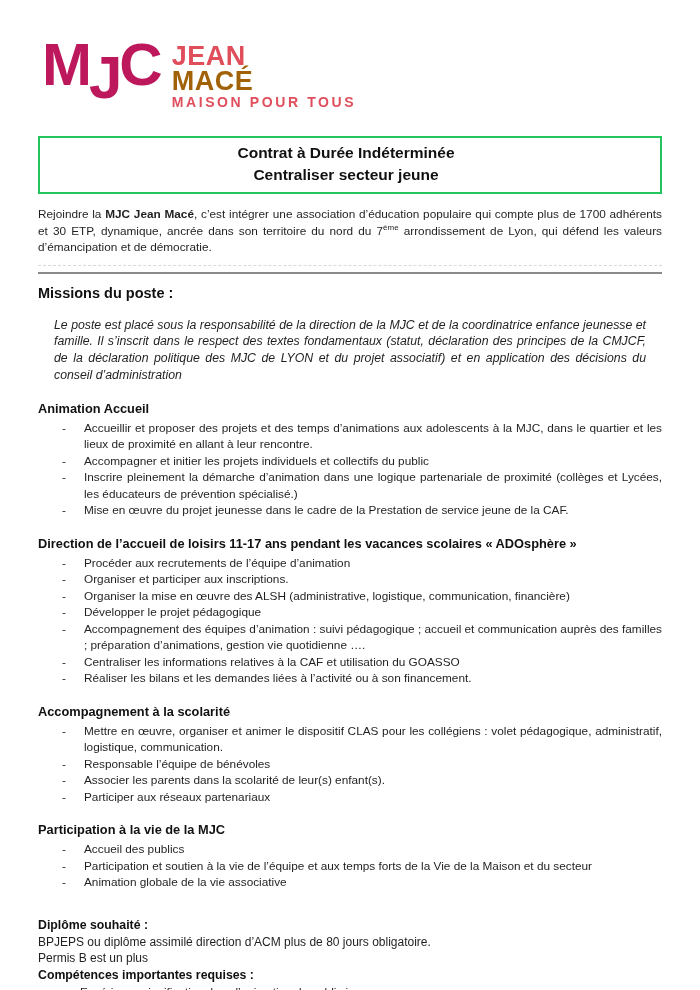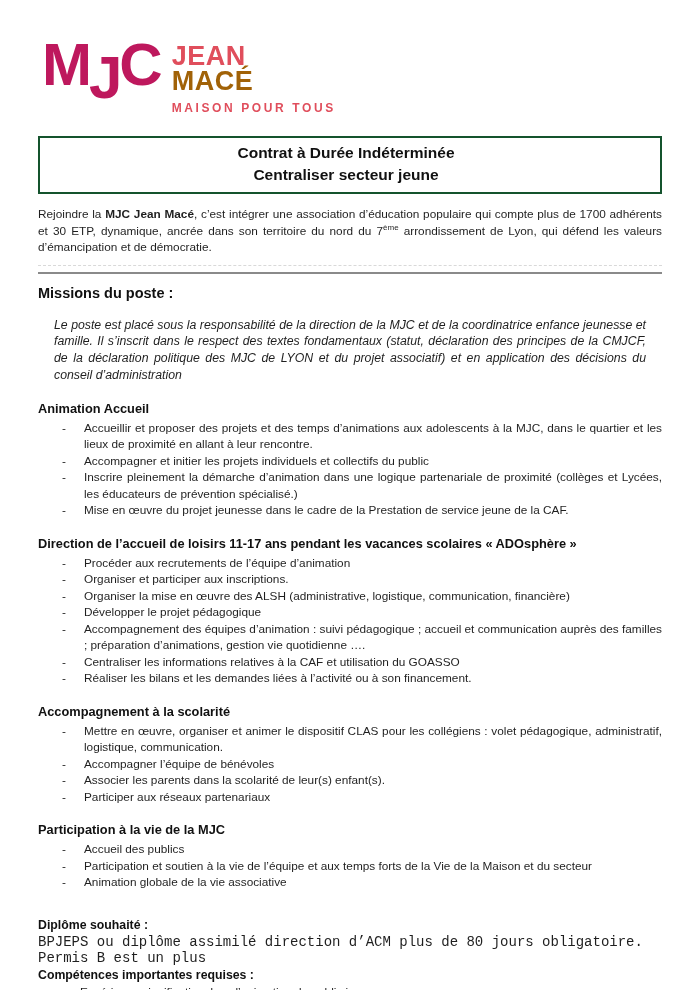--- a/index.html
+++ b/index.html
@@ -10,25 +10,25 @@
     color:#1f1f1f; background:#ffffff;
   }
 
   
   .logo-row { display:flex; align-items:flex-start; gap:12px; height:84px; margin:2px 0 16px 4px; }
   .logo-mjc { font-size:60px; font-weight:700; letter-spacing:-3px; line-height:0.95; }
   .logo-mjc span { display:inline-block; }
   .logo-mjc .letter-j { transform:translateY(13px); }
   .logo-right { display:flex; flex-direction:column; padding-top:8px;justify-content:space-between; }
   .logo-name-line { font-size:27px; font-weight:700; line-height:0.93; letter-spacing:0.5px; }
-  .logo-tagline { font-size:12px; font-weight:700; letter-spacing:2.6px; margin-top:7px; }
+  .logo-tagline { font-size:14px; font-weight:700; letter-spacing:2.6px; }
 
   
   .title-box {
-    border:2px solid #14532d; text-align:center;
+    border:2px solid #22c55e; text-align:center;
     padding:4px 16px 6px 8px; margin-bottom:12px;
     font-size:15.5px; font-weight:700; line-height:1.42; color:#111;
   }
 
   
   .intro { font-size:11.8px; line-height:16.5px; text-align:justify; margin:0 0 9px 0; }
   .intro sup { font-size:8px; line-height:0; }
 
   
   .sep { border-top:1px dashed #d9d9d9; border-bottom:2px solid #8a8a8a; height:6px; margin:4px 0 11px 0; }
@@ -40,21 +40,21 @@
   
   .section { margin-top:17px; }
   .section-heading { font-size:12.8px; font-weight:700; margin:0 0 4px 0; color:#111; }
   .bullet { display:flex; padding-left:24px; font-size:11.8px; line-height:16.5px; }
   .bullet .marker { width:22px; flex:none; }
   .bullet .btxt { flex:1; text-align:justify; }
 
   
   .quals { margin-top:26px; }
   .q-heading { font-size:12.3px; font-weight:700; line-height:17px; color:#111; }
-  .q-line { font-size:14px; line-height:16.8px;font-family:Liberation Mono, monospace; }
+  .q-line { font-size:12px; line-height:16.8px; }
   .skill-bullet { display:flex; padding-left:24px; font-size:11.8px; line-height:16.8px; }
   .skill-bullet .marker { width:18px; flex:none; }
 </style>
 </head>
 <body>
 
 <div class="page">
 
   <div class="logo-row">
     <div class="logo-mjc" style="color: #be185d;">
@@ -140,21 +140,21 @@
 
     <div class="section">
       <div class="section-heading sec-heading">Accompagnement à la scolarité</div>
       <div class="sec-list">
           <div class="bullet">
             <span class="marker">-</span>
             <span class="btxt">Mettre en œuvre, organiser et animer le dispositif CLAS pour les collégiens : volet pédagogique, administratif, logistique, communication.</span>
           </div>
           <div class="bullet">
             <span class="marker">-</span>
-            <span class="btxt">Accompagner l’équipe de bénévoles</span>
+            <span class="btxt">Responsable l’équipe de bénévoles</span>
           </div>
           <div class="bullet">
             <span class="marker">-</span>
             <span class="btxt">Associer les parents dans la scolarité de leur(s) enfant(s).</span>
           </div>
           <div class="bullet">
             <span class="marker">-</span>
             <span class="btxt">Participer aux réseaux partenariaux</span>
           </div>
         </div>

